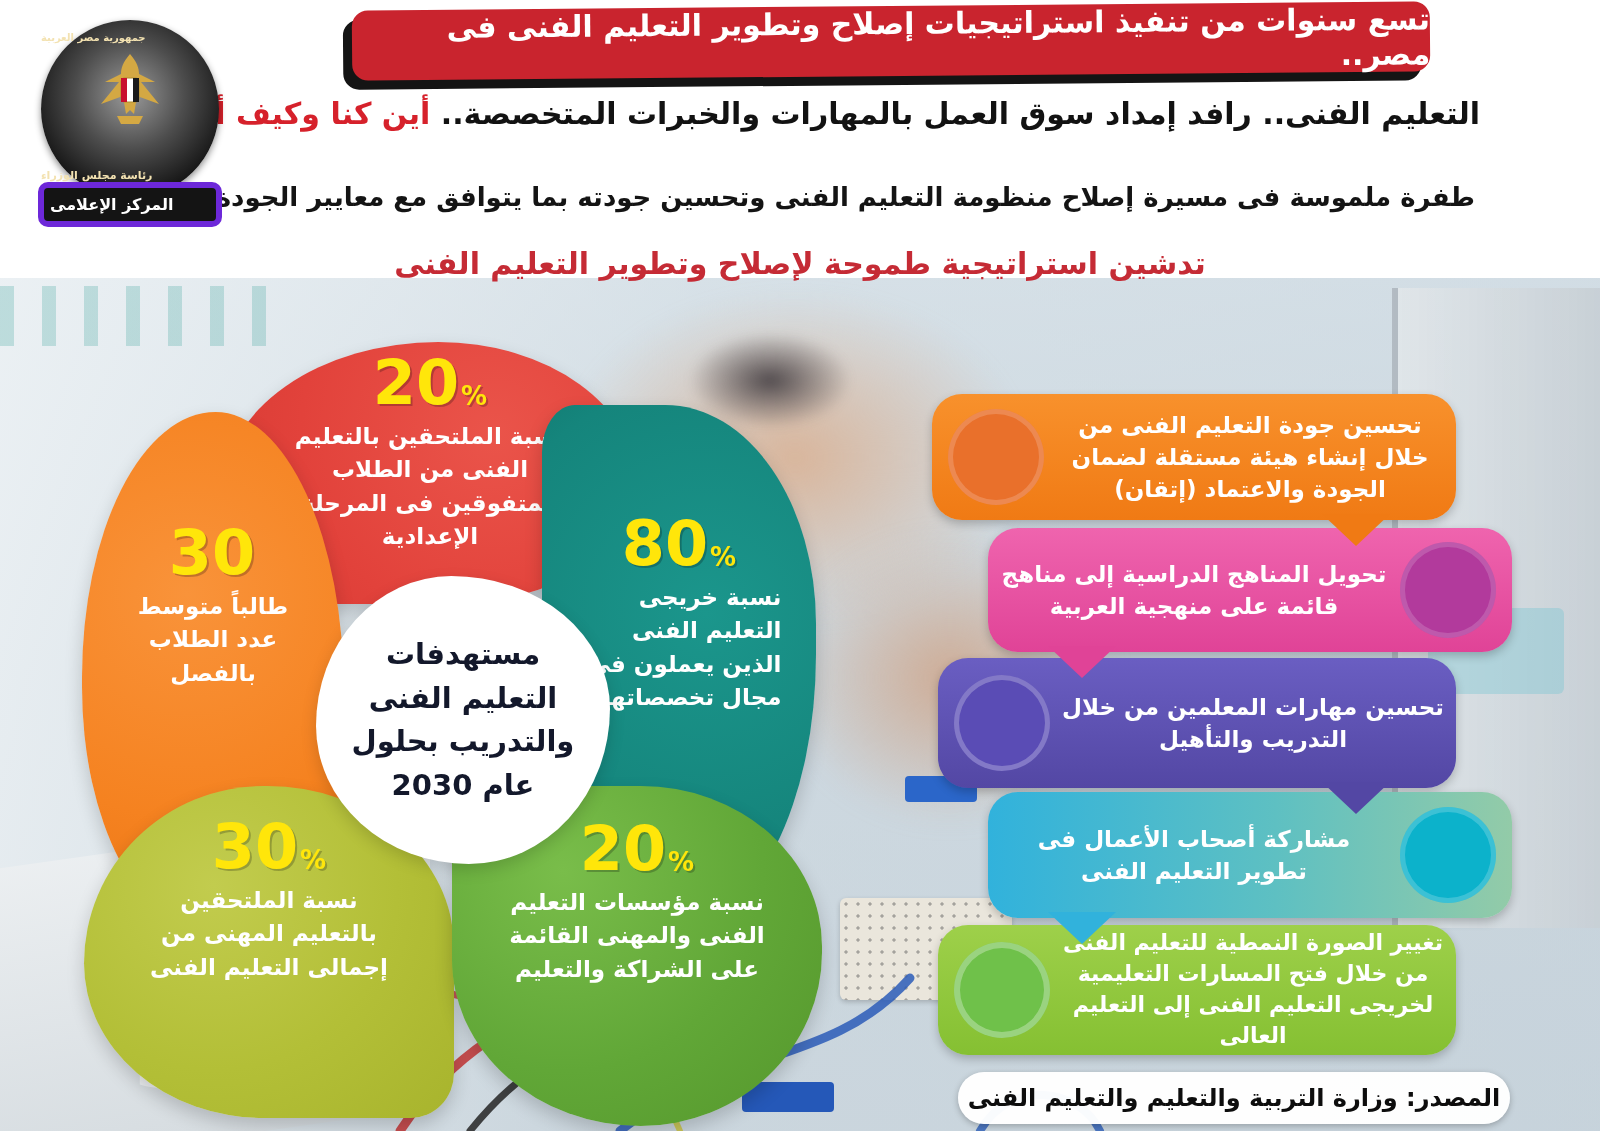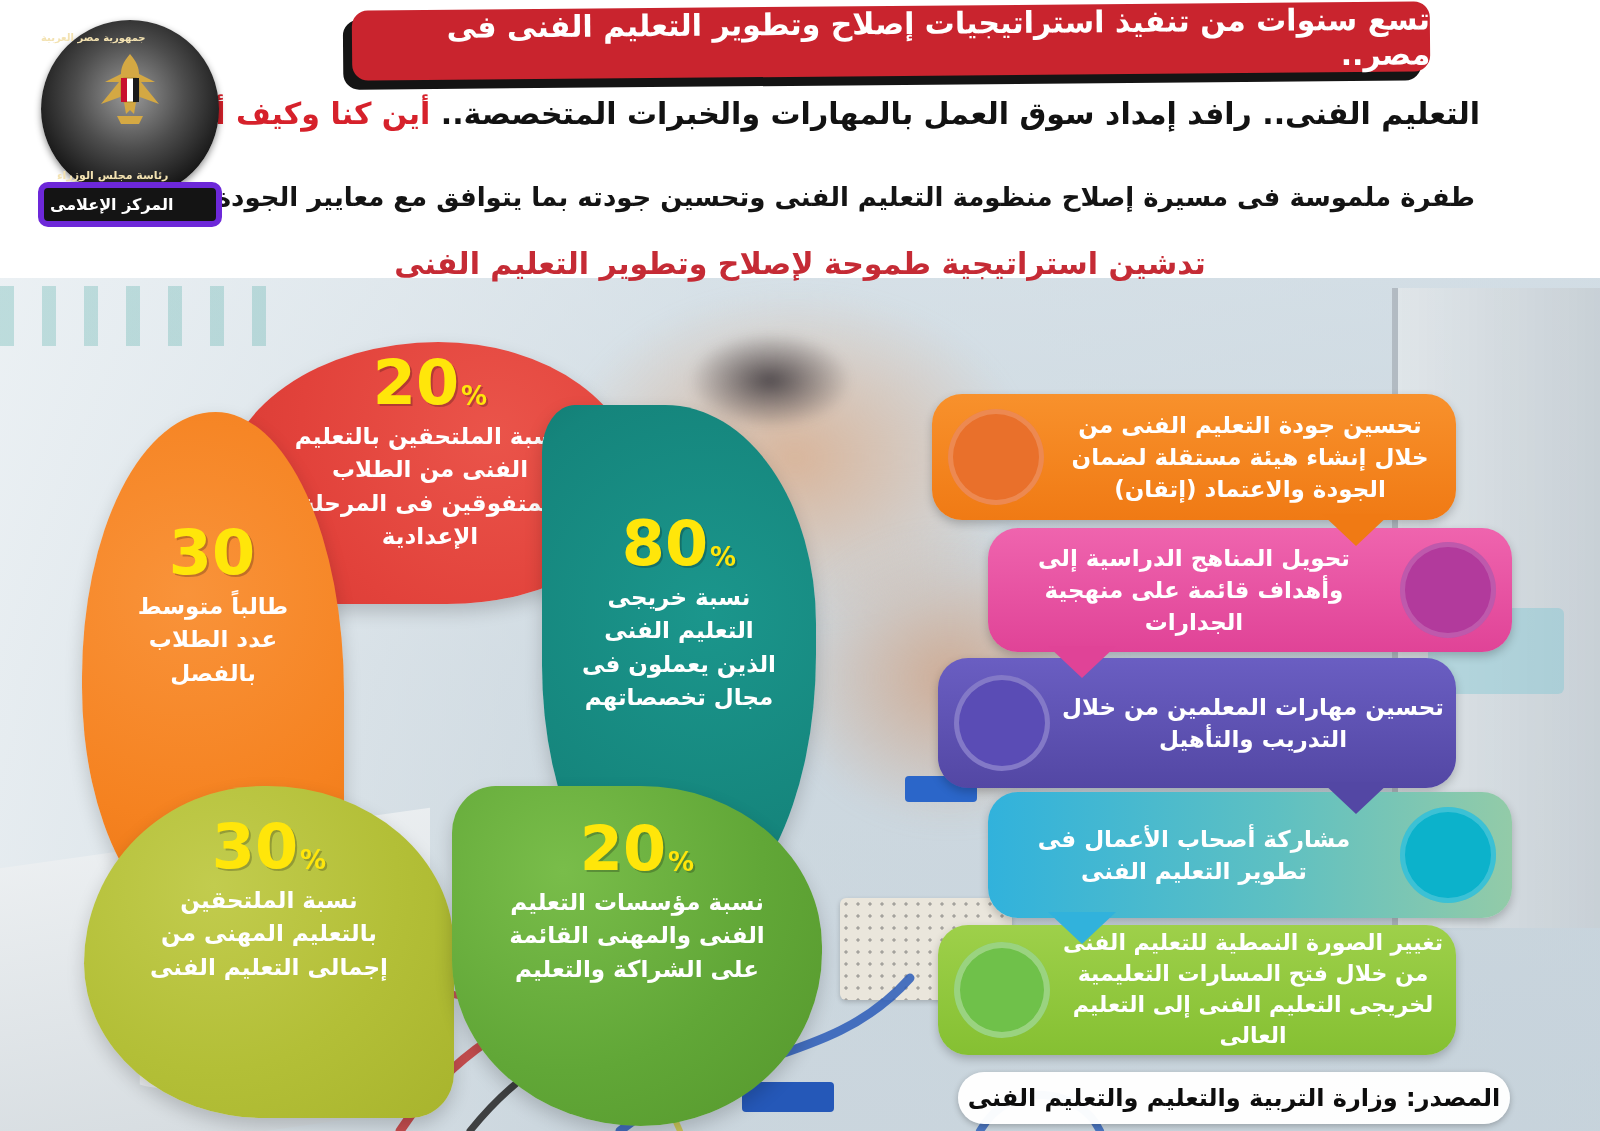--- a/index.html
+++ b/index.html
@@ -57,40 +57,40 @@
     clip-path:polygon(0 0,100% 0,100% 85%,88% 100%,72% 89%,55% 100%,38% 90%,20% 100%,8% 90%,0 100%);}
   .badge-white .blbl{color:#2b2b2b;font-size:20px;font-weight:bold;}
   .badge-white .bnum{color:#c9242e;font-size:46px;font-weight:bold;line-height:1;}
 
   
   .gov-logo{left:38px;top:20px;width:184px;z-index:7;text-align:left;}
   .logo-circle{width:178px;height:178px;border-radius:50%;margin:0 auto;position:relative;
     background:radial-gradient(circle at 50% 42%, #9a9a9a 0%, #4d4d4d 40%, #0f0f0f 78%);
     box-shadow:0 3px 7px rgba(0,0,0,.45);}
   .logo-arc-top{position:absolute;top:12px;left:0;right:0;color:#f3e2b1;font-size:10px;font-weight:bold;direction:rtl;}
-  .logo-arc-bottom{position:absolute;bottom:16px;left:16px;right:0;color:#f3e2b1;font-size:11px;font-weight:bold;direction:rtl;}
+  .logo-arc-bottom{position:absolute;bottom:16px;left:0;right:0;color:#f3e2b1;font-size:11px;font-weight:bold;direction:rtl;}
   .eagle-wrap{position:absolute;top:32px;left:50%;transform:translateX(-50%);}
   .logo-ribbon{margin-top:-16px;background:#141414;color:#fff;font-size:16px;font-weight:bold;
     border-radius:10px;padding:7px 6px;position:relative;border:6px solid #6d28d9;direction:rtl;}
 
   
   .petal{position:absolute;display:flex;flex-direction:column;align-items:center;color:#fff;
     text-align:center;z-index:2;box-shadow:0 8px 18px rgba(0,0,0,.18);direction:rtl;}
   .num{font-weight:bold;color:#ffe60a;line-height:1;display:flex;align-items:flex-end;direction:ltr;
     text-shadow:2px 2px 0 rgba(0,0,0,.22);}
   .num .val{font-size:62px;}
   .num .pct{font-size:26px;margin-bottom:5px;margin-left:2px;}
   .lbl{font-size:23px;font-weight:bold;line-height:1.45;margin-top:6px;}
   .p-red{left:222px;top:342px;width:416px;height:252px;padding-top:10px;
     background:radial-gradient(circle at 65% 35%, #ea544a 0%, #e2423b 60%, #d63a33 100%);
     border-radius:52% 48% 46% 8% / 58% 55% 44% 12%;}
   .p-red .lbl{width:280px;}
   .p-teal{left:542px;top:405px;width:274px;height:412px;padding-top:108px;
     background:radial-gradient(circle at 60% 40%, #1b968c 0%, #15857c 65%, #0f7068 100%);
-    border-radius:12% 55% 50% 50% / 9% 42% 52% 50%;}
+    border-radius:12% 55% 50% 50% / 9% 42% 52% 50%;text-align:right;}
   .p-teal .lbl{width:205px;}
   .p-orange{left:82px;top:412px;width:262px;height:410px;padding-top:110px;
     background:radial-gradient(circle at 40% 35%, #f9933a 0%, #f58220 60%, #ea7413 100%);
     border-radius:52% 50% 14% 50% / 52% 55% 10% 48%;}
   .p-orange .lbl{width:185px;}
   .p-olive{left:84px;top:786px;width:370px;height:302px;padding-top:30px;
     background:radial-gradient(circle at 35% 30%, #c2cc4e 0%, #b3bf37 55%, #a8b42d 100%);
     border-radius:50% 52% 12% 50% / 55% 50% 14% 48%;}
   .p-olive .lbl{width:250px;}
   .p-green{left:452px;top:786px;width:370px;height:308px;padding-top:32px;
@@ -219,30 +219,33 @@
   </div>
 
   <div class="petal p-green">
     <div class="num">
       <span class="val">20</span>
       <span class="pct">%</span>
     </div>
     <div class="lbl">نسبة مؤسسات التعليم الفنى والمهنى القائمة على الشراكة والتعليم</div>
   </div>
 
+  <div class="center-blob">
+    <div class="ctxt">مستهدفات التعليم الفنى والتدريب بحلول عام 2030</div>
+  </div>
 
 
   <div class="goal g1">
     <div class="gcircle"></div>
     <div class="gtxt">تحسين جودة التعليم الفنى من خلال إنشاء هيئة مستقلة لضمان الجودة والاعتماد (إتقان)</div>
   </div>
   <div class="tri t1"></div>
 
   <div class="goal g2">
-    <div class="gtxt">تحويل المناهج الدراسية إلى وأهداف قائمة على منهجية الجدارات</div>
+    <div class="gtxt">تحويل المناهج الدراسية إلى مناهج قائمة على منهجية العربية</div>
     <div class="gcircle"></div>
   </div>
   <div class="tri t2"></div>
 
   <div class="goal g3">
     <div class="gcircle"></div>
     <div class="gtxt">تحسين مهارات المعلمين من خلال التدريب والتأهيل</div>
   </div>
   <div class="tri t3"></div>
 

